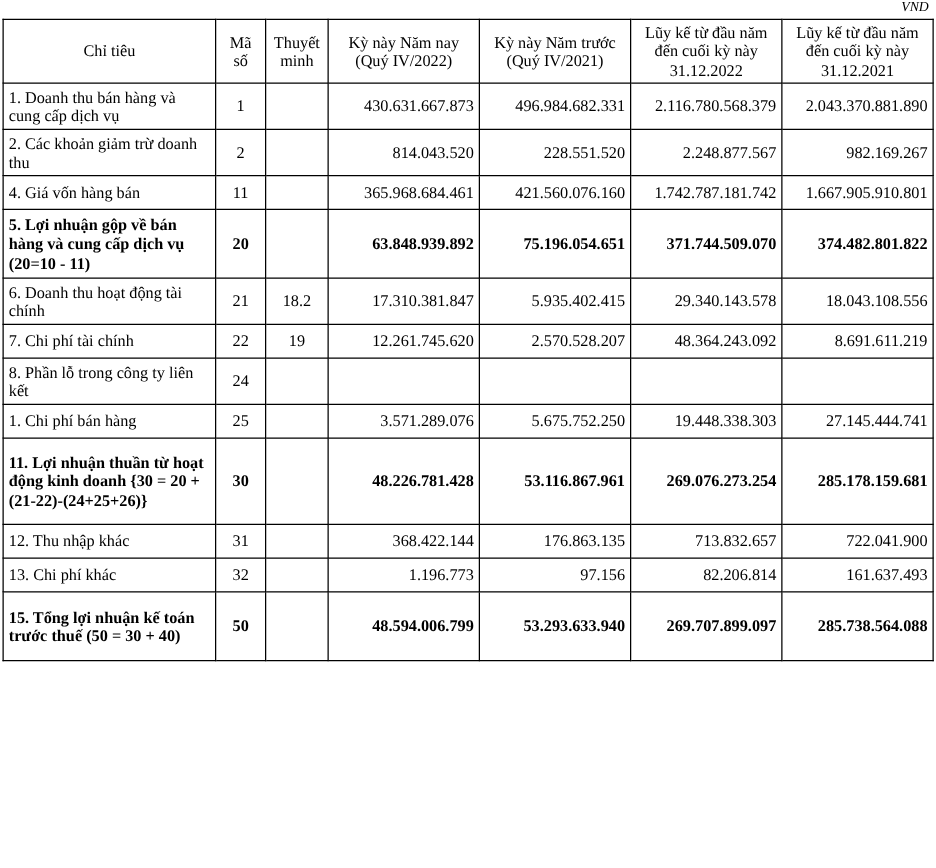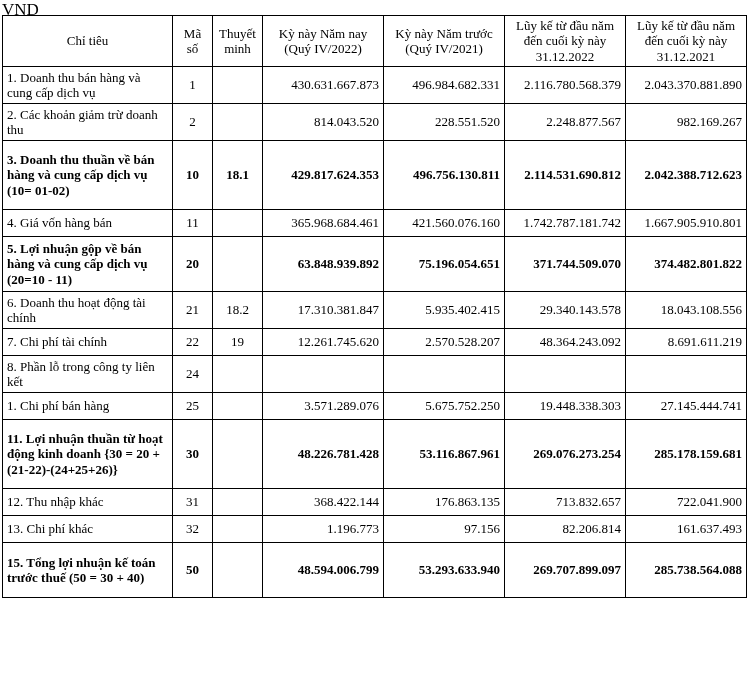--- a/index.html
+++ b/index.html
@@ -16,23 +16,24 @@
   }
   .page {
     position: relative;
     width: 749px;
     height: 694px;
     box-sizing: border-box;
     padding: 0 2px;
   }
   .unit-row {
     height: 15px;
-    text-align: left;
+    text-align: right;
     padding-right: 4px;
-    font-size: 17px;
+    font-size: 11px;
+    font-style: italic;
     font-family: "Liberation Serif", serif;
   }
   table.fs {
     width: 745px;
     border-collapse: collapse;
     table-layout: fixed;
     font-size: 13px;
   }
   table.fs th, table.fs td {
     border: 1px solid #000000;
@@ -113,29 +114,20 @@
         </tr>
         <tr class="r-tall">
           <td class="name">2. Các khoản giảm trừ doanh thu</td>
           <td class="code">2</td>
           <td class="note"></td>
           <td class="num">814.043.520</td>
           <td class="num">228.551.520</td>
           <td class="num">2.248.877.567</td>
           <td class="num">982.169.267</td>
         </tr>
-        <tr class="bold r-xxtall">
-          <td class="name">3. Doanh thu thuần về bán hàng và cung cấp dịch vụ (10= 01-02)</td>
-          <td class="code">10</td>
-          <td class="note">18.1</td>
-          <td class="num">429.817.624.353</td>
-          <td class="num">496.756.130.811</td>
-          <td class="num">2.114.531.690.812</td>
-          <td class="num">2.042.388.712.623</td>
-        </tr>
         <tr class="r-short">
           <td class="name">4. Giá vốn hàng bán</td>
           <td class="code">11</td>
           <td class="note"></td>
           <td class="num">365.968.684.461</td>
           <td class="num">421.560.076.160</td>
           <td class="num">1.742.787.181.742</td>
           <td class="num">1.667.905.910.801</td>
         </tr>
         <tr class="bold r-xtall">

